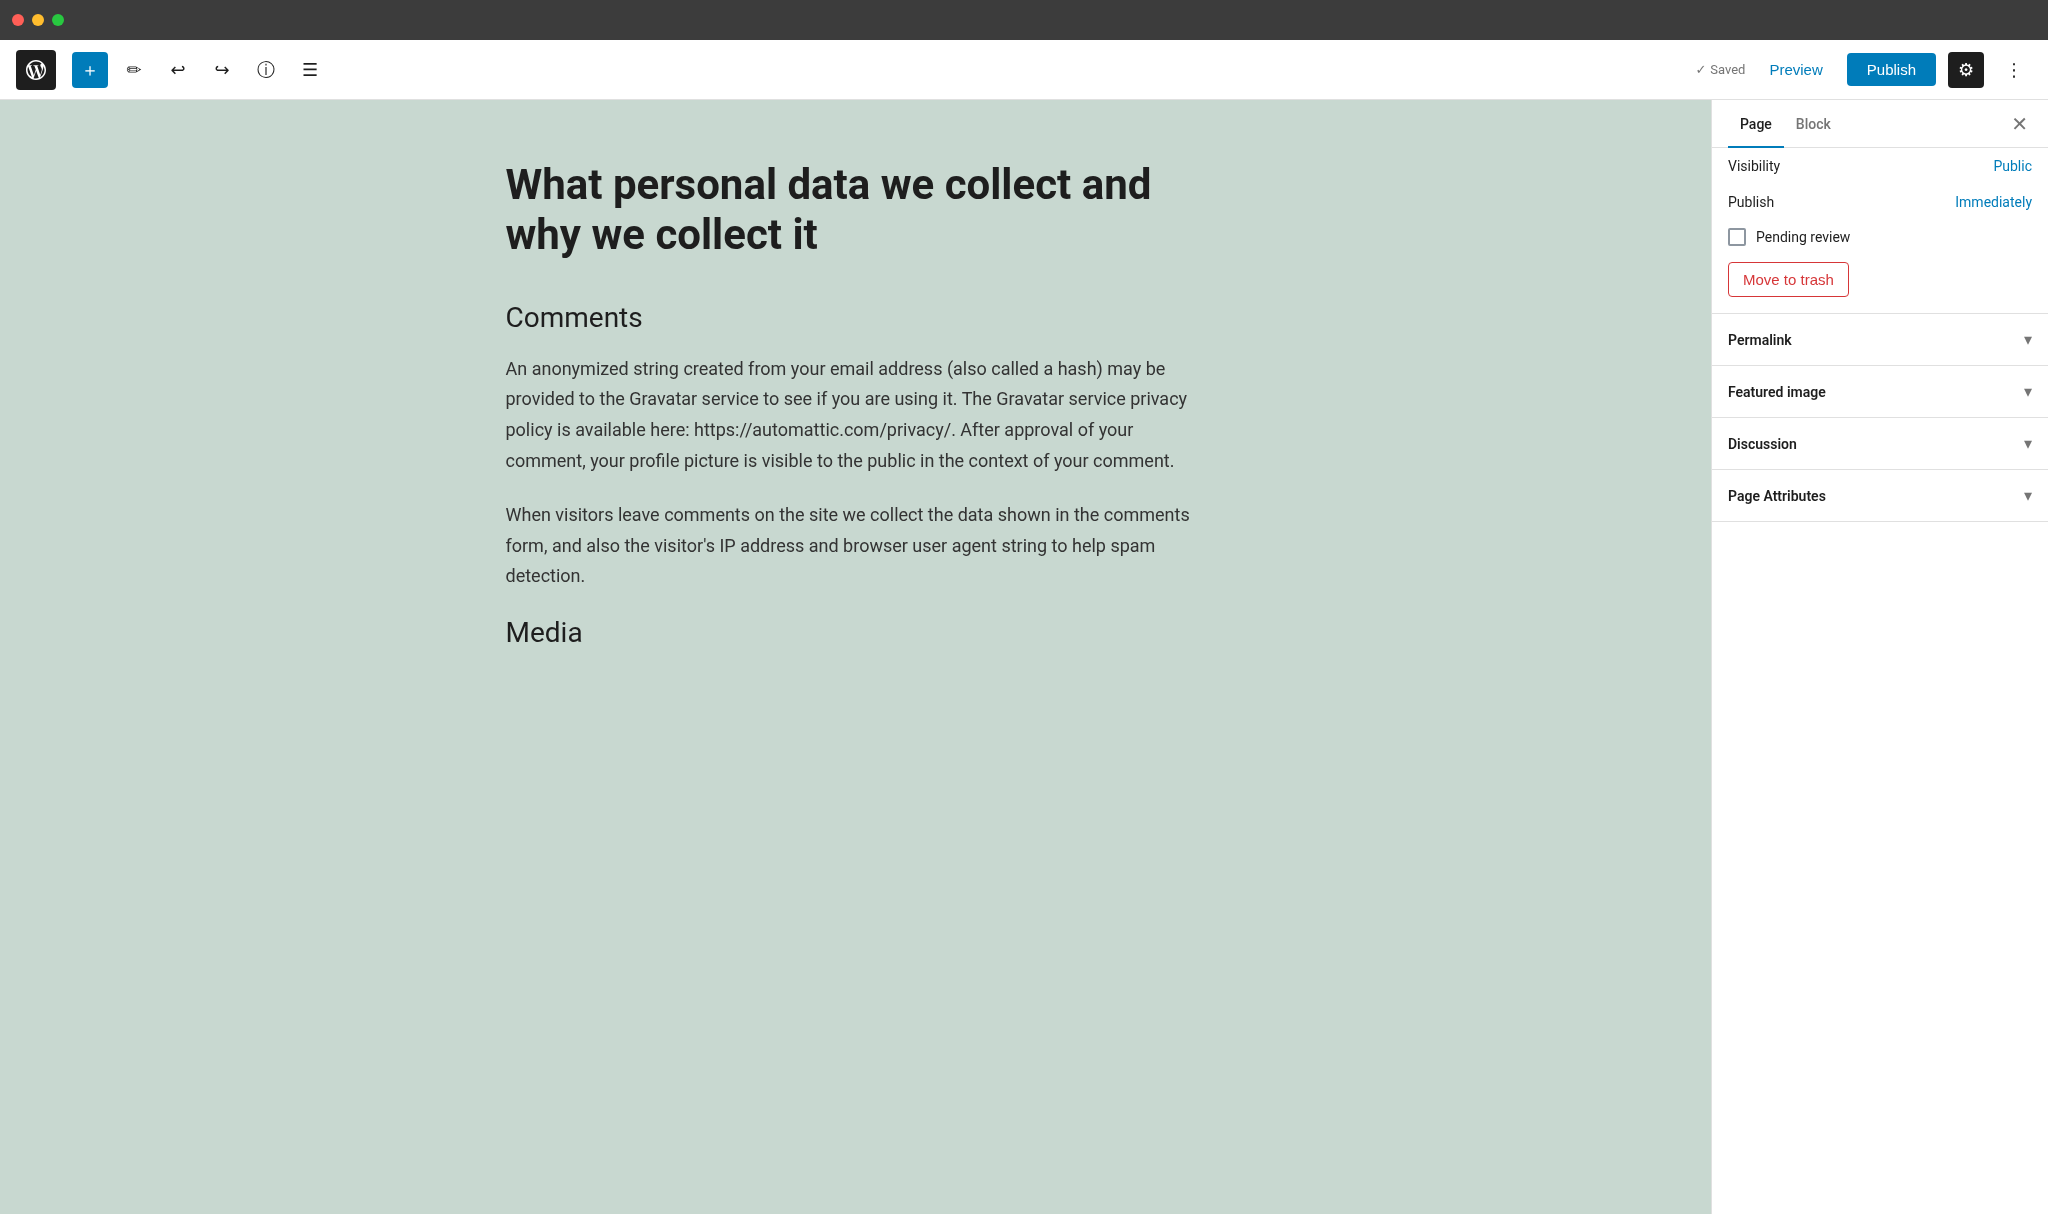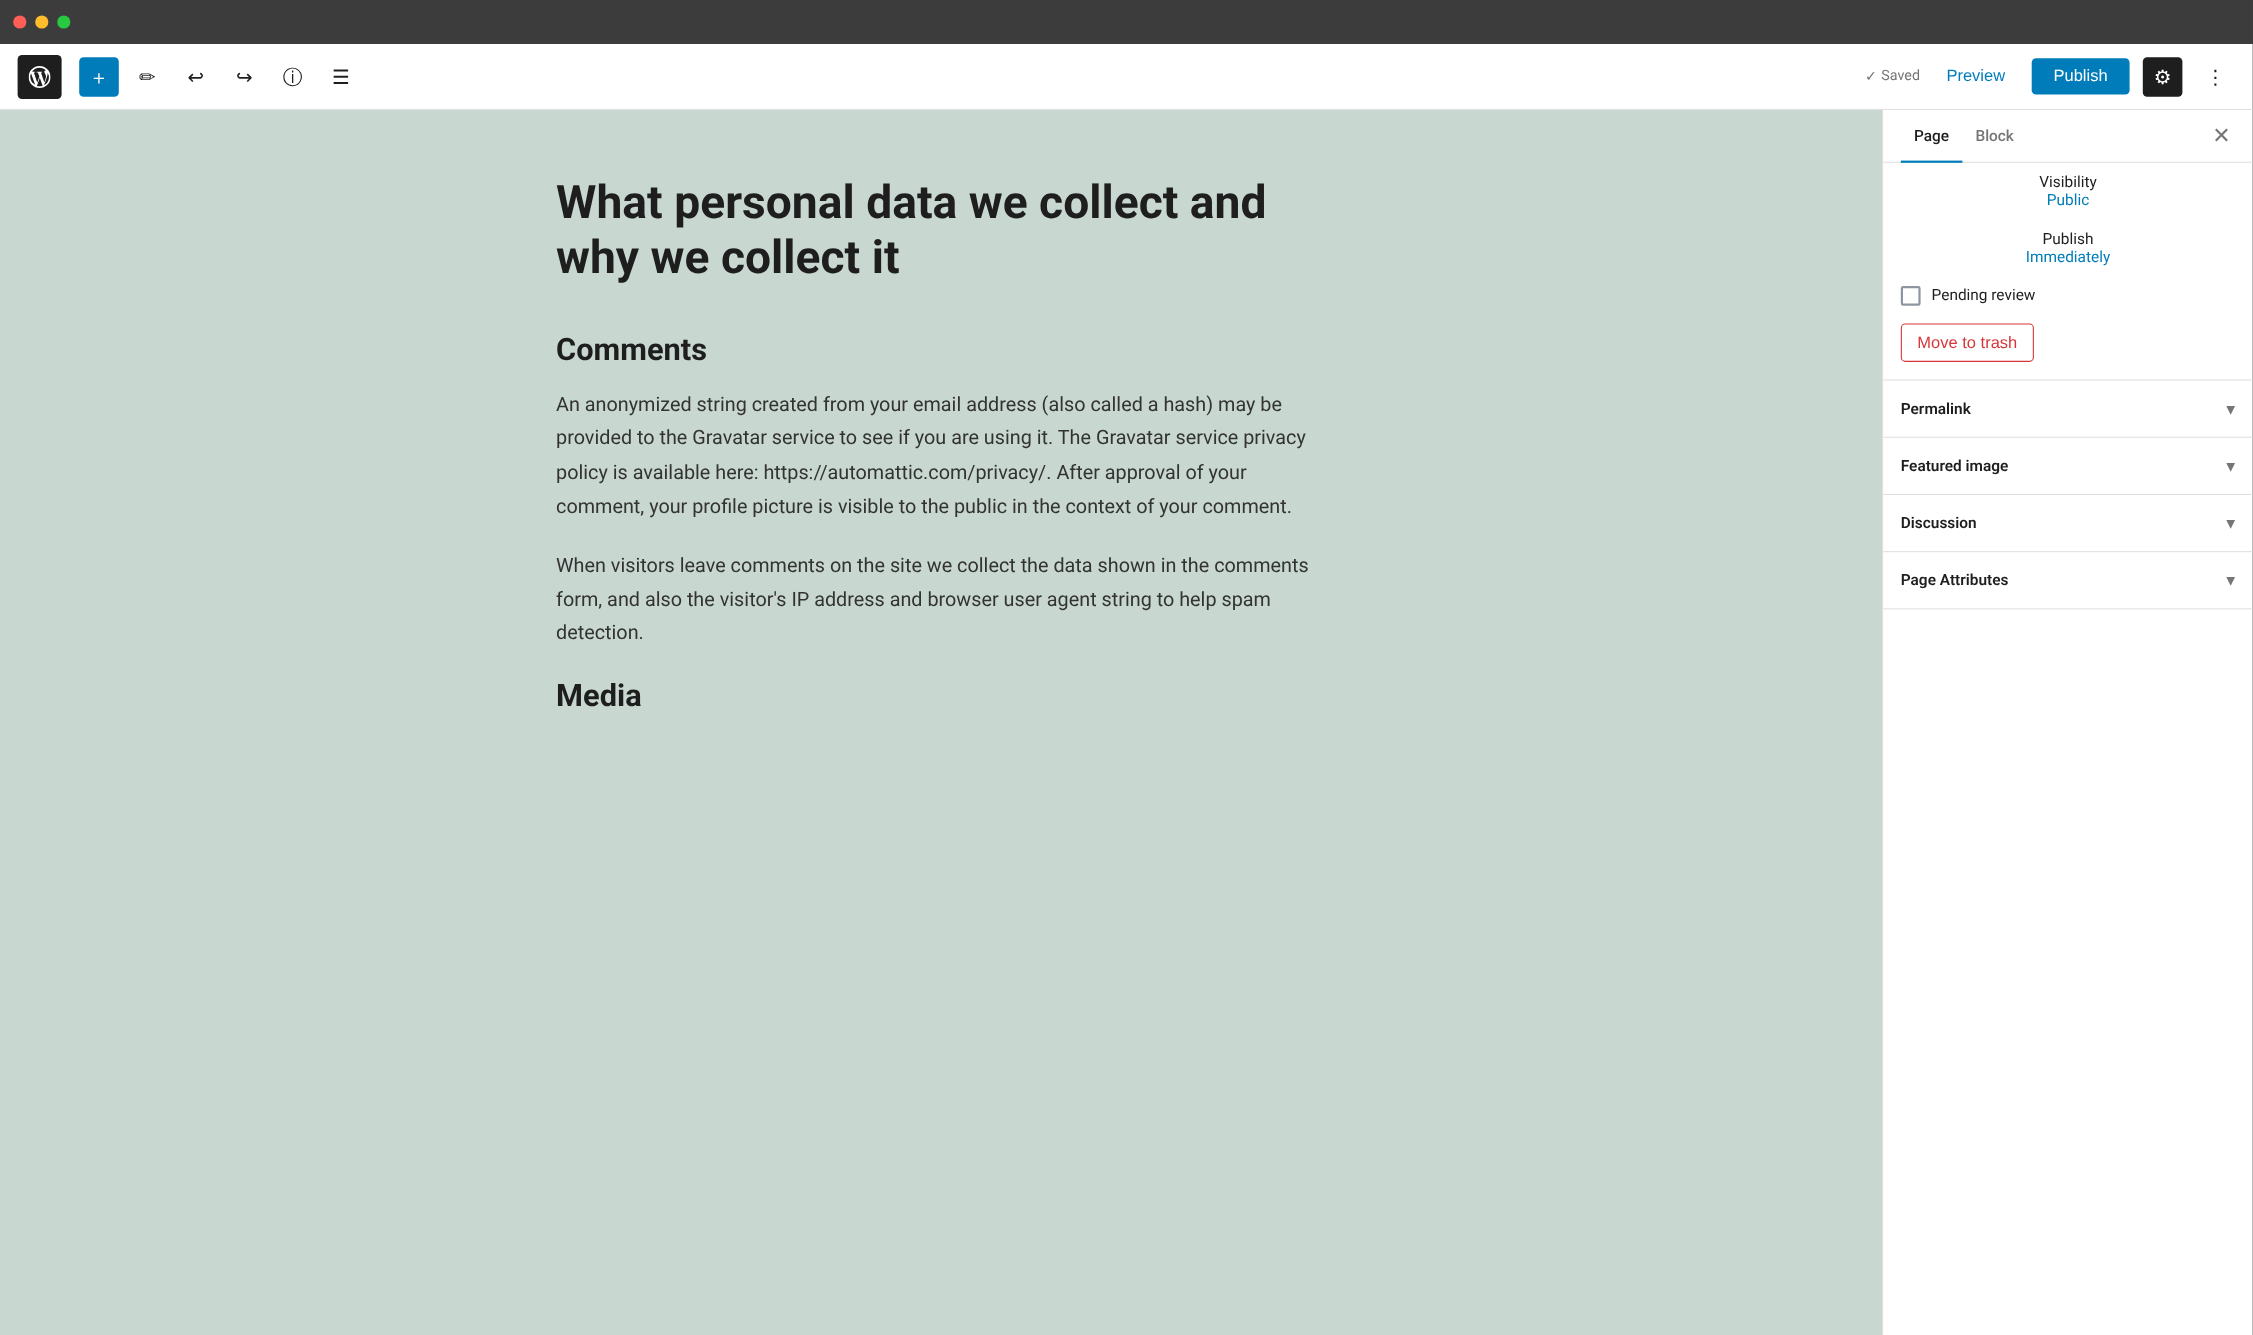--- a/index.html
+++ b/index.html
@@ -107,21 +107,21 @@
     }
     .post-title {
       font-size: 42px;
       font-weight: 700;
       color: #1e1e1e;
       line-height: 1.2;
       margin-bottom: 40px;
     }
     .section-heading {
       font-size: 28px;
-      font-weight: 700;
+      font-weight: 400;
       color: #1e1e1e;
       margin-bottom: 20px;
     }
     .paragraph {
       font-size: 18px;
       line-height: 1.7;
       color: #333;
       margin-bottom: 24px;
     }
 
@@ -179,21 +179,20 @@
       color: #757575; font-size: 16px;
     }
 
     
     .panel-body {
       padding: 0 16px 16px;
     }
     .field-row {
       display: flex; align-items: center; justify-content: space-between;
       padding: 10px 0;
-      flex-direction: column;
     }
     .field-label {
       font-size: 14px; color: #1e1e1e;
     }
     .field-value {
       font-size: 14px; color: #007cba;
       cursor: pointer; text-decoration: none;
     }
     .pending-review-row {
       display: flex; align-items: center; gap: 10px;

